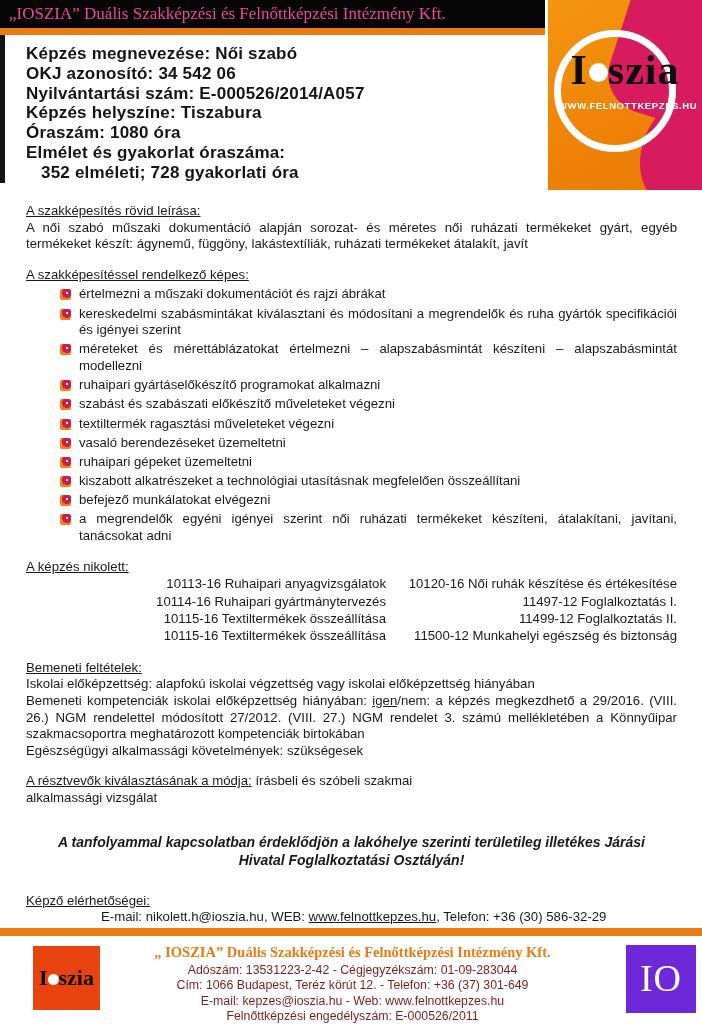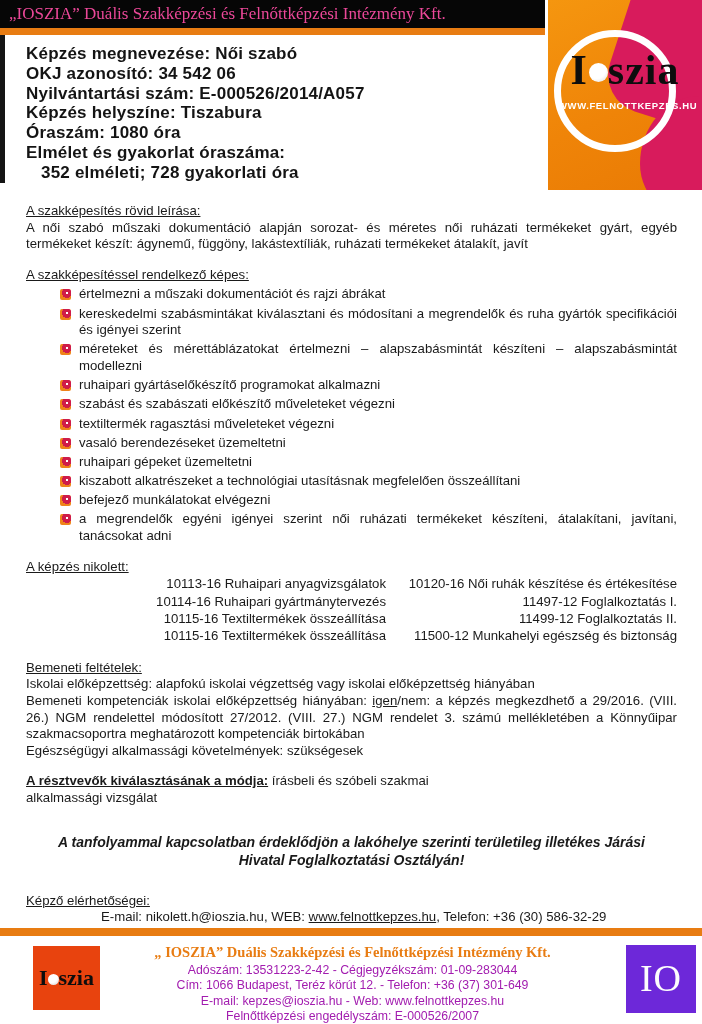--- a/index.html
+++ b/index.html
@@ -78,21 +78,21 @@
   }
   .skill-text { flex:1; text-align:justify; }
 
   .modules-cols { display:flex; margin-top:1px;text-align:right; }
   .modules-col-left { width:360px; }
   .modules-col-right { flex:1; }
   .modules-col-left div, .modules-col-right div { margin-bottom:0.8px; }
 
   .entry p { margin:0; }
   .u { text-decoration:underline; }
-  .sel-heading { font-weight:bold; text-decoration:underline;text-align:right; }
+  .sel-heading { font-weight:normal; text-decoration:underline;text-align:right; }
 
   .notice {
     margin-top:26px; text-align:center; font-weight:bold; font-style:italic;
     font-size:14px; line-height:18px; padding:0 10px;
   }
   .contact-line { padding-left:75px; }
 
   
   .footer-rule { position:absolute; left:0; bottom:88px; width:702px; height:8px; background:var(--accent); }
   .footer { position:absolute; left:0; bottom:0; width:702px; height:88px; background:#fff; }
@@ -108,21 +108,21 @@
   .footer-logo-right {
     position:absolute; right:6px; top:9px; width:70px; height:68px;
     background:#6d28d9; color:#fdfdfd; text-align:center;
     font-family:"Liberation Serif", serif; font-size:38px; line-height:66px; letter-spacing:1px;
   }
   .footer-center { position:absolute; left:110px; top:8px; width:485px; text-align:center; }
   .footer-title {
     font-family:"Liberation Serif", serif; font-weight:bold; font-size:14.5px;
     color:var(--accent); margin-bottom:2px; white-space:nowrap;
   }
-  .footer-line { font-size:12.3px; line-height:15.4px; color:#a21caf; white-space:nowrap; }
+  .footer-line { font-size:12.3px; line-height:15.4px; color:#7f1d1d; white-space:nowrap; }
 </style>
 </head>
 <body>
 
 <div class="page">
 
   <div class="header-band">
     <span>„IOSZIA” Duális Szakképzési és Felnőttképzési Intézmény Kft.</span>
   </div>
   <div class="orange-rule"></div>
@@ -233,18 +233,18 @@
   </div>
 
   <div class="footer-rule"></div>
   <div class="footer">
     <div class="footer-logo-left"><span>I</span><span class="o-ball-sm"></span><span>szia</span></div>
     <div class="footer-center">
       <div class="footer-title">„ IOSZIA” Duális Szakképzési és Felnőttképzési Intézmény Kft.</div>
       <div class="footer-line">Adószám: 13531223-2-42 - Cégjegyzékszám: 01-09-283044</div>
       <div class="footer-line">Cím: 1066 Budapest, Teréz körút 12. - Telefon: +36 (37) 301-649</div>
       <div class="footer-line">E-mail: kepzes@ioszia.hu - Web: www.felnottkepzes.hu</div>
-      <div class="footer-line">Felnőttképzési engedélyszám: E-000526/2007</div>
+      <div class="footer-line">Felnőttképzési engedélyszám: E-000526/2011</div>
     </div>
     <div class="footer-logo-right">IO</div>
   </div>
 
 </div>
 
 </body></html>

